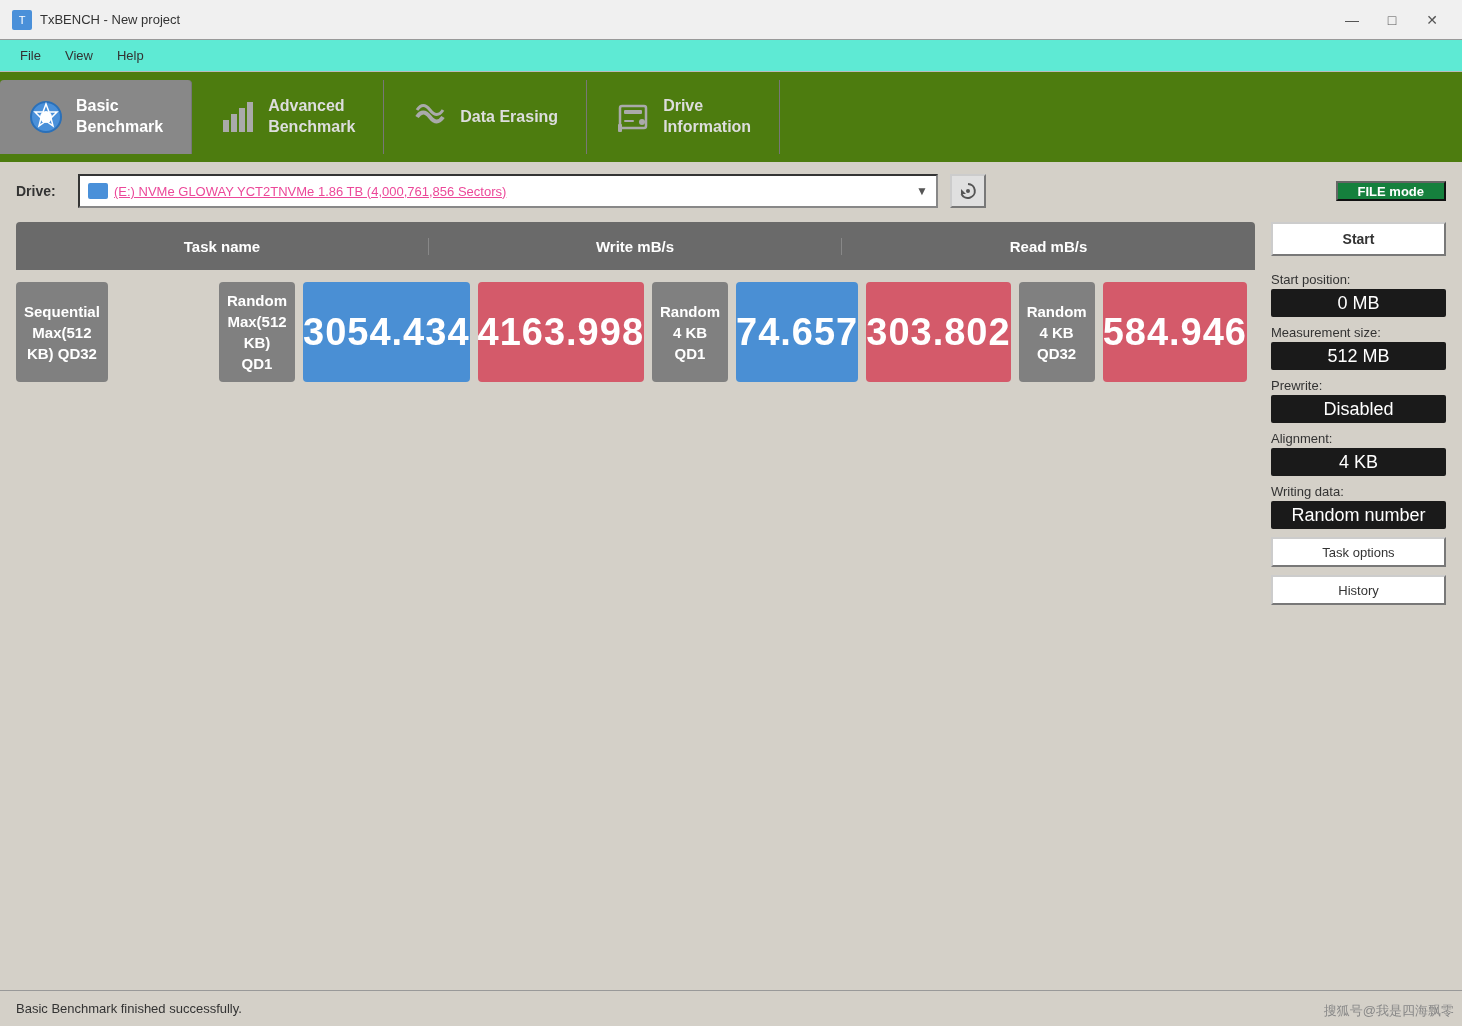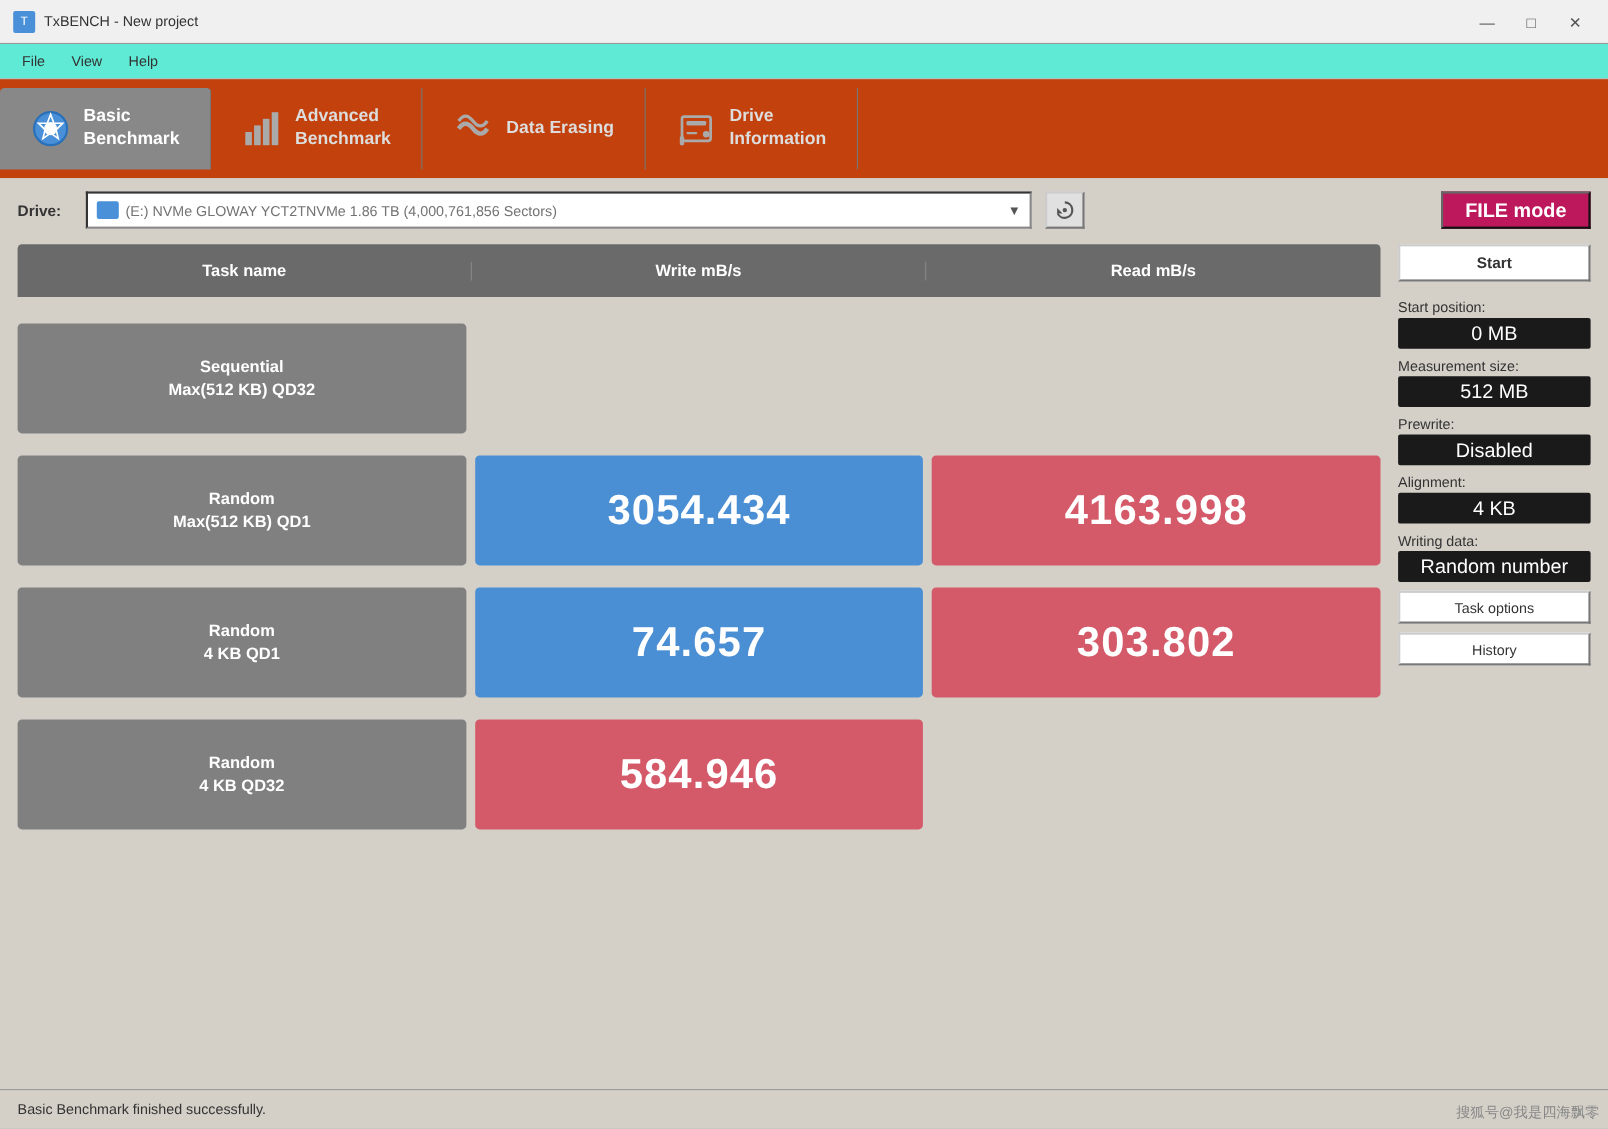--- a/index.html
+++ b/index.html
@@ -70,21 +70,21 @@
     .menu-item {
       padding: 4px 12px;
       font-size: 13px;
       cursor: pointer;
       color: #333;
       border-radius: 2px;
     }
 
     
     .toolbar {
-      background: #c2410c;
+      background: #4d7c0f;
       height: 90px;
       display: flex;
       align-items: stretch;
       flex-shrink: 0;
       padding: 8px 0;
     }
     .tab-btn {
       display: flex;
       align-items: center;
       padding: 0 28px;
@@ -134,45 +134,46 @@
     }
     .drive-label {
       font-size: 14px;
       font-weight: bold;
       color: #333;
       min-width: 50px;
     }
     .drive-select-text {
       flex: 1;
       font-size: 13px;
-      color: #737373;
+      color: #ec4899;
+      text-decoration: underline;
     }
     .drive-select-arrow {
       font-size: 12px;
       color: #555;
       margin-left: 8px;
     }
     .drive-icon-btn {
       width: 36px;
       height: 34px;
       border: 2px outset #ccc;
       background: #e0e0e0;
       cursor: pointer;
       display: flex;
       align-items: center;
       justify-content: center;
       font-size: 16px;
     }
     .file-mode-btn {
-      height: 34px;
+      height: 20px;
       padding: 0 20px;
-      background: #be185d;
+      background: #15803d;
       color: white;
       border: 2px outset #666;
-      font-size: 18px;
+      font-size: 13px;
       font-weight: bold;
       cursor: pointer;
       margin-left: auto;
     }
 
     
     .results-area {
       display: flex;
       gap: 16px;
       flex: 1;
@@ -198,23 +199,23 @@
       font-size: 15px;
       font-weight: bold;
       text-align: center;
       border-right: 1px solid #888;
       padding: 0 10px;
     }
     .table-header-cell:last-child { border-right: none; }
 
     .table-rows {
       display: flex;
-      flex-direction: column;
-      gap: 20px;
-      margin-top: 24px;
+      flex-direction: row;
+      gap: 8px;
+      margin-top: 12px;
     }
     .table-row {
       display: grid;
       grid-template-columns: 1fr 1fr 1fr;
       height: 100px;
       gap: 8px;
     }
     .row-label {
       background: #808080;
       display: flex;

